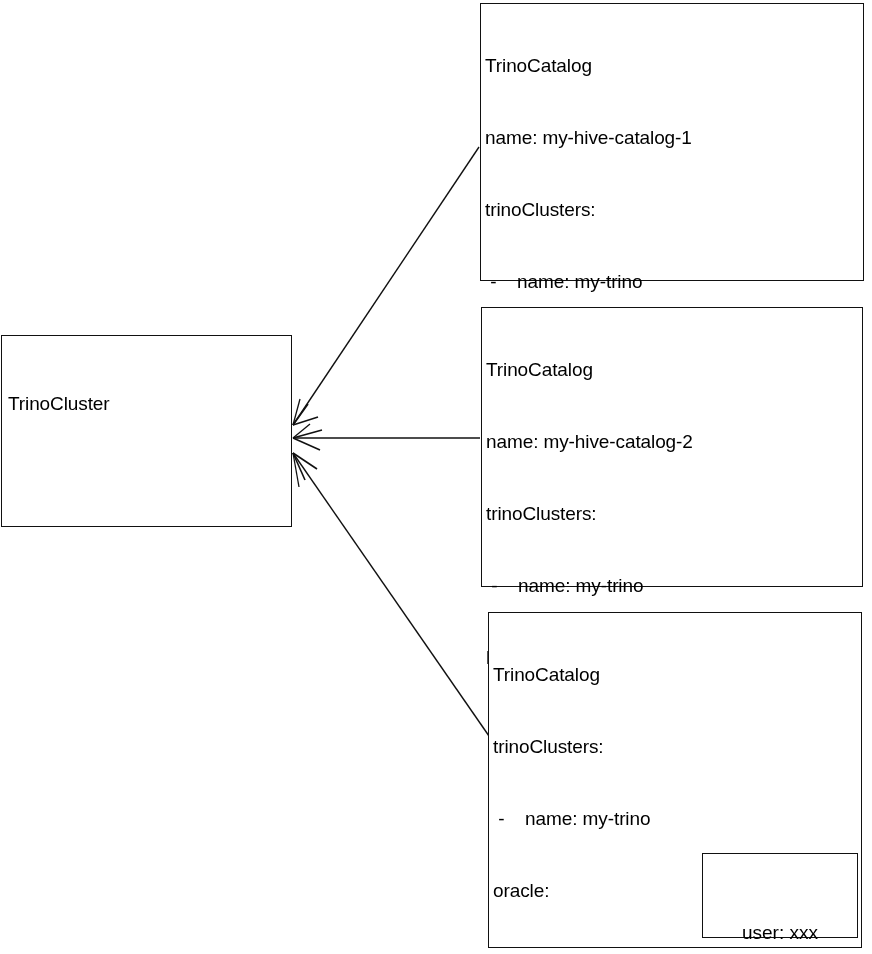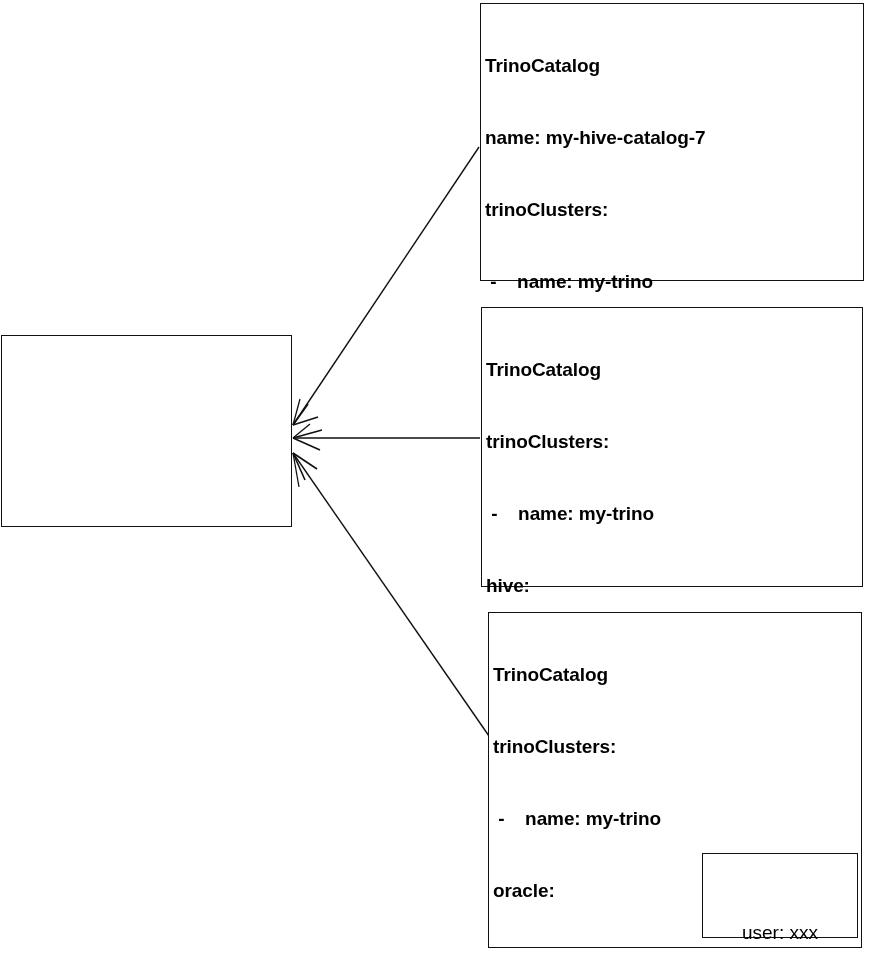--- a/index.html
+++ b/index.html
@@ -35,21 +35,20 @@
     font-size: 19px;
     line-height: 24px;
     color: #000000;
     white-space: pre;
     letter-spacing: -0.1px;
   }
   .yaml-line {
     white-space: pre;
     display: block;
     height: 24px;
-    font-weight: bold;
   }
   .creds-box {
     position: absolute;
     box-sizing: border-box;
     border: 1.8px solid #111111;
     background: #ffffff;
   }
   .creds-text {
     position: absolute;
     font-size: 19px;
@@ -90,38 +89,40 @@
 
     <g>
       <line x1="758" y1="816" x2="786" y2="853" stroke="#111111" stroke-width="1.5"></line>
       <line x1="786" y1="853" x2="776" y2="828" stroke="#111111" stroke-width="1.5"></line>
       <line x1="786" y1="853" x2="766" y2="838" stroke="#111111" stroke-width="1.5"></line>
     </g>
   </svg>
 
   <div class="node-box" style="left:1px; top:335px; width:291px; height:192px;"></div>
   <div class="yaml-block" style="left:8px; top:344px; width:275px;">
+    <span class="yaml-line">TrinoCluster</span>
   </div>
 
   <div class="node-box" style="left:480px; top:3px; width:384px; height:278px;"></div>
   <div class="yaml-block" style="left:485px; top:6px; width:374px;">
     <span class="yaml-line">TrinoCatalog</span>
-    <span class="yaml-line">name: my-hive-catalog-7</span>
+    <span class="yaml-line">name: my-hive-catalog-1</span>
     <span class="yaml-line">trinoClusters:</span>
     <span class="yaml-line"> -    name: my-trino</span>
     <span class="yaml-line">hive:</span>
     <span class="yaml-line">   s3: # S3ConnnectionSpec</span>
     <span class="yaml-line">      inline:</span>
     <span class="yaml-line">         host: minio</span>
     <span class="yaml-line">   metastore: # whatever</span>
   </div>
 
   <div class="node-box" style="left:481px; top:307px; width:382px; height:280px;"></div>
   <div class="yaml-block" style="left:486px; top:310px; width:372px;">
     <span class="yaml-line">TrinoCatalog</span>
+    <span class="yaml-line">name: my-hive-catalog-2</span>
     <span class="yaml-line">trinoClusters:</span>
     <span class="yaml-line"> -    name: my-trino</span>
     <span class="yaml-line">hive:</span>
     <span class="yaml-line">   hdfs:</span>
     <span class="yaml-line">      # TBD</span>
     <span class="yaml-line">   metastore: # whatever</span>
   </div>
 
   <div class="node-box" style="left:488px; top:612px; width:374px; height:336px;"></div>
   <div class="yaml-block" style="left:493px; top:615px; width:364px;">

